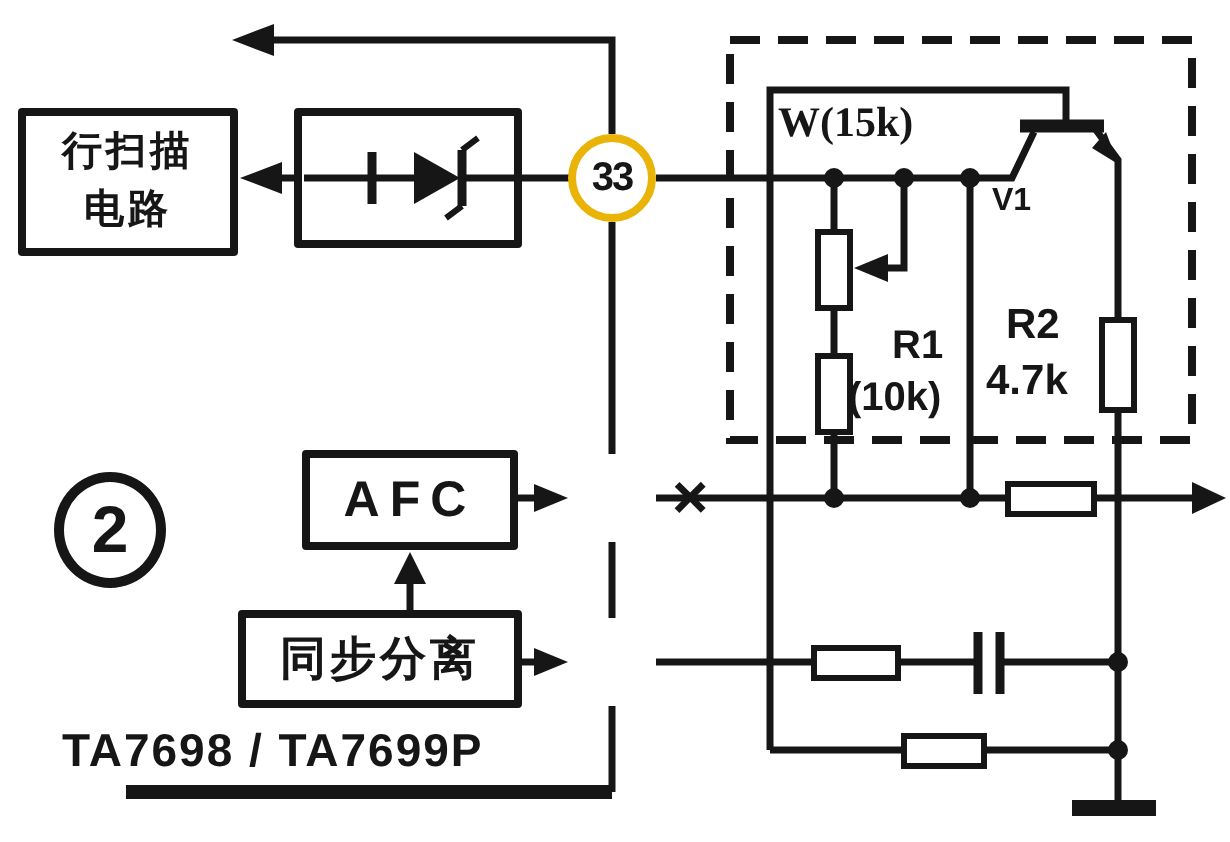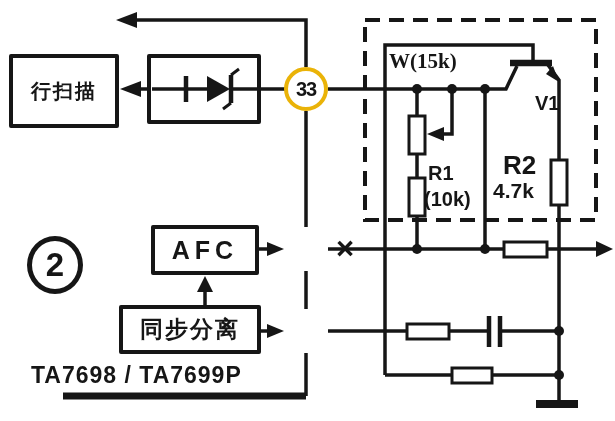--- a/index.html
+++ b/index.html
@@ -28,25 +28,25 @@
   .pin33{left:284px;top:67px;}
   .pin35{left:284px;top:227px;}
   .pin36{left:284px;top:309px;}
   .fig-circle{
     position:absolute;left:27px;top:236px;width:56px;height:58px;border:5px solid #161616;
     border-radius:50%;background:#ffffff;display:flex;align-items:center;justify-content:center;
     font-size:33px;font-weight:bold;
   }
   .lbl{position:absolute;font-weight:bold;white-space:nowrap;line-height:1;}
   .lbl-w{left:389px;top:51px;font-size:21px;font-family:Liberation Serif, serif;}
-  .lbl-v1{left:496px;top:93px;font-size:20px;margin-left:39px;}
+  .lbl-v1{left:496px;top:93px;font-size:16px;}
   .lbl-v1p{left:477px;top:114px;font-size:20px;letter-spacing:1px;}
-  .lbl-r1{left:428px;top:163px;font-size:20px;}
+  .lbl-r1{left:446px;top:163px;font-size:20px;}
   .lbl-r1v{left:424px;top:189px;font-size:20px;}
-  .lbl-r2{left:503px;top:152px;font-size:26px;}
+  .lbl-r2{left:503px;top:152px;font-size:21px;}
   .lbl-r2v{left:493px;top:180px;font-size:21px;}
   .caption{left:31px;top:364px;font-size:23px;letter-spacing:1px;}
   .x-mark{left:336px;top:233px;font-size:31px;}
 </style>
 </head>
 <body>
 
 <div class="stage">
 
   <svg width="615" height="421" viewBox="0 0 615 421">
@@ -131,20 +131,21 @@
       <polygon points="284,249 267,242 267,256"></polygon>
       <polygon points="284,331 267,324 267,338"></polygon>
       <polygon points="205,276 197,292 213,292"></polygon>
       <polygon points="613,249 596,241 596,257"></polygon>
       <polygon points="427,134 444,127 444,141"></polygon>
     </g>
   </svg>
 
   <div class="blockbox hs-box">
     <div>行扫描</div>
+    <div>电路</div>
   </div>
 
   <div class="blockbox diode-box"></div>
 
   <div class="blockbox sync-box">
     <span>同步分离</span>
   </div>
 
   <div class="blockbox afc-box">
     <span>AFC</span>

